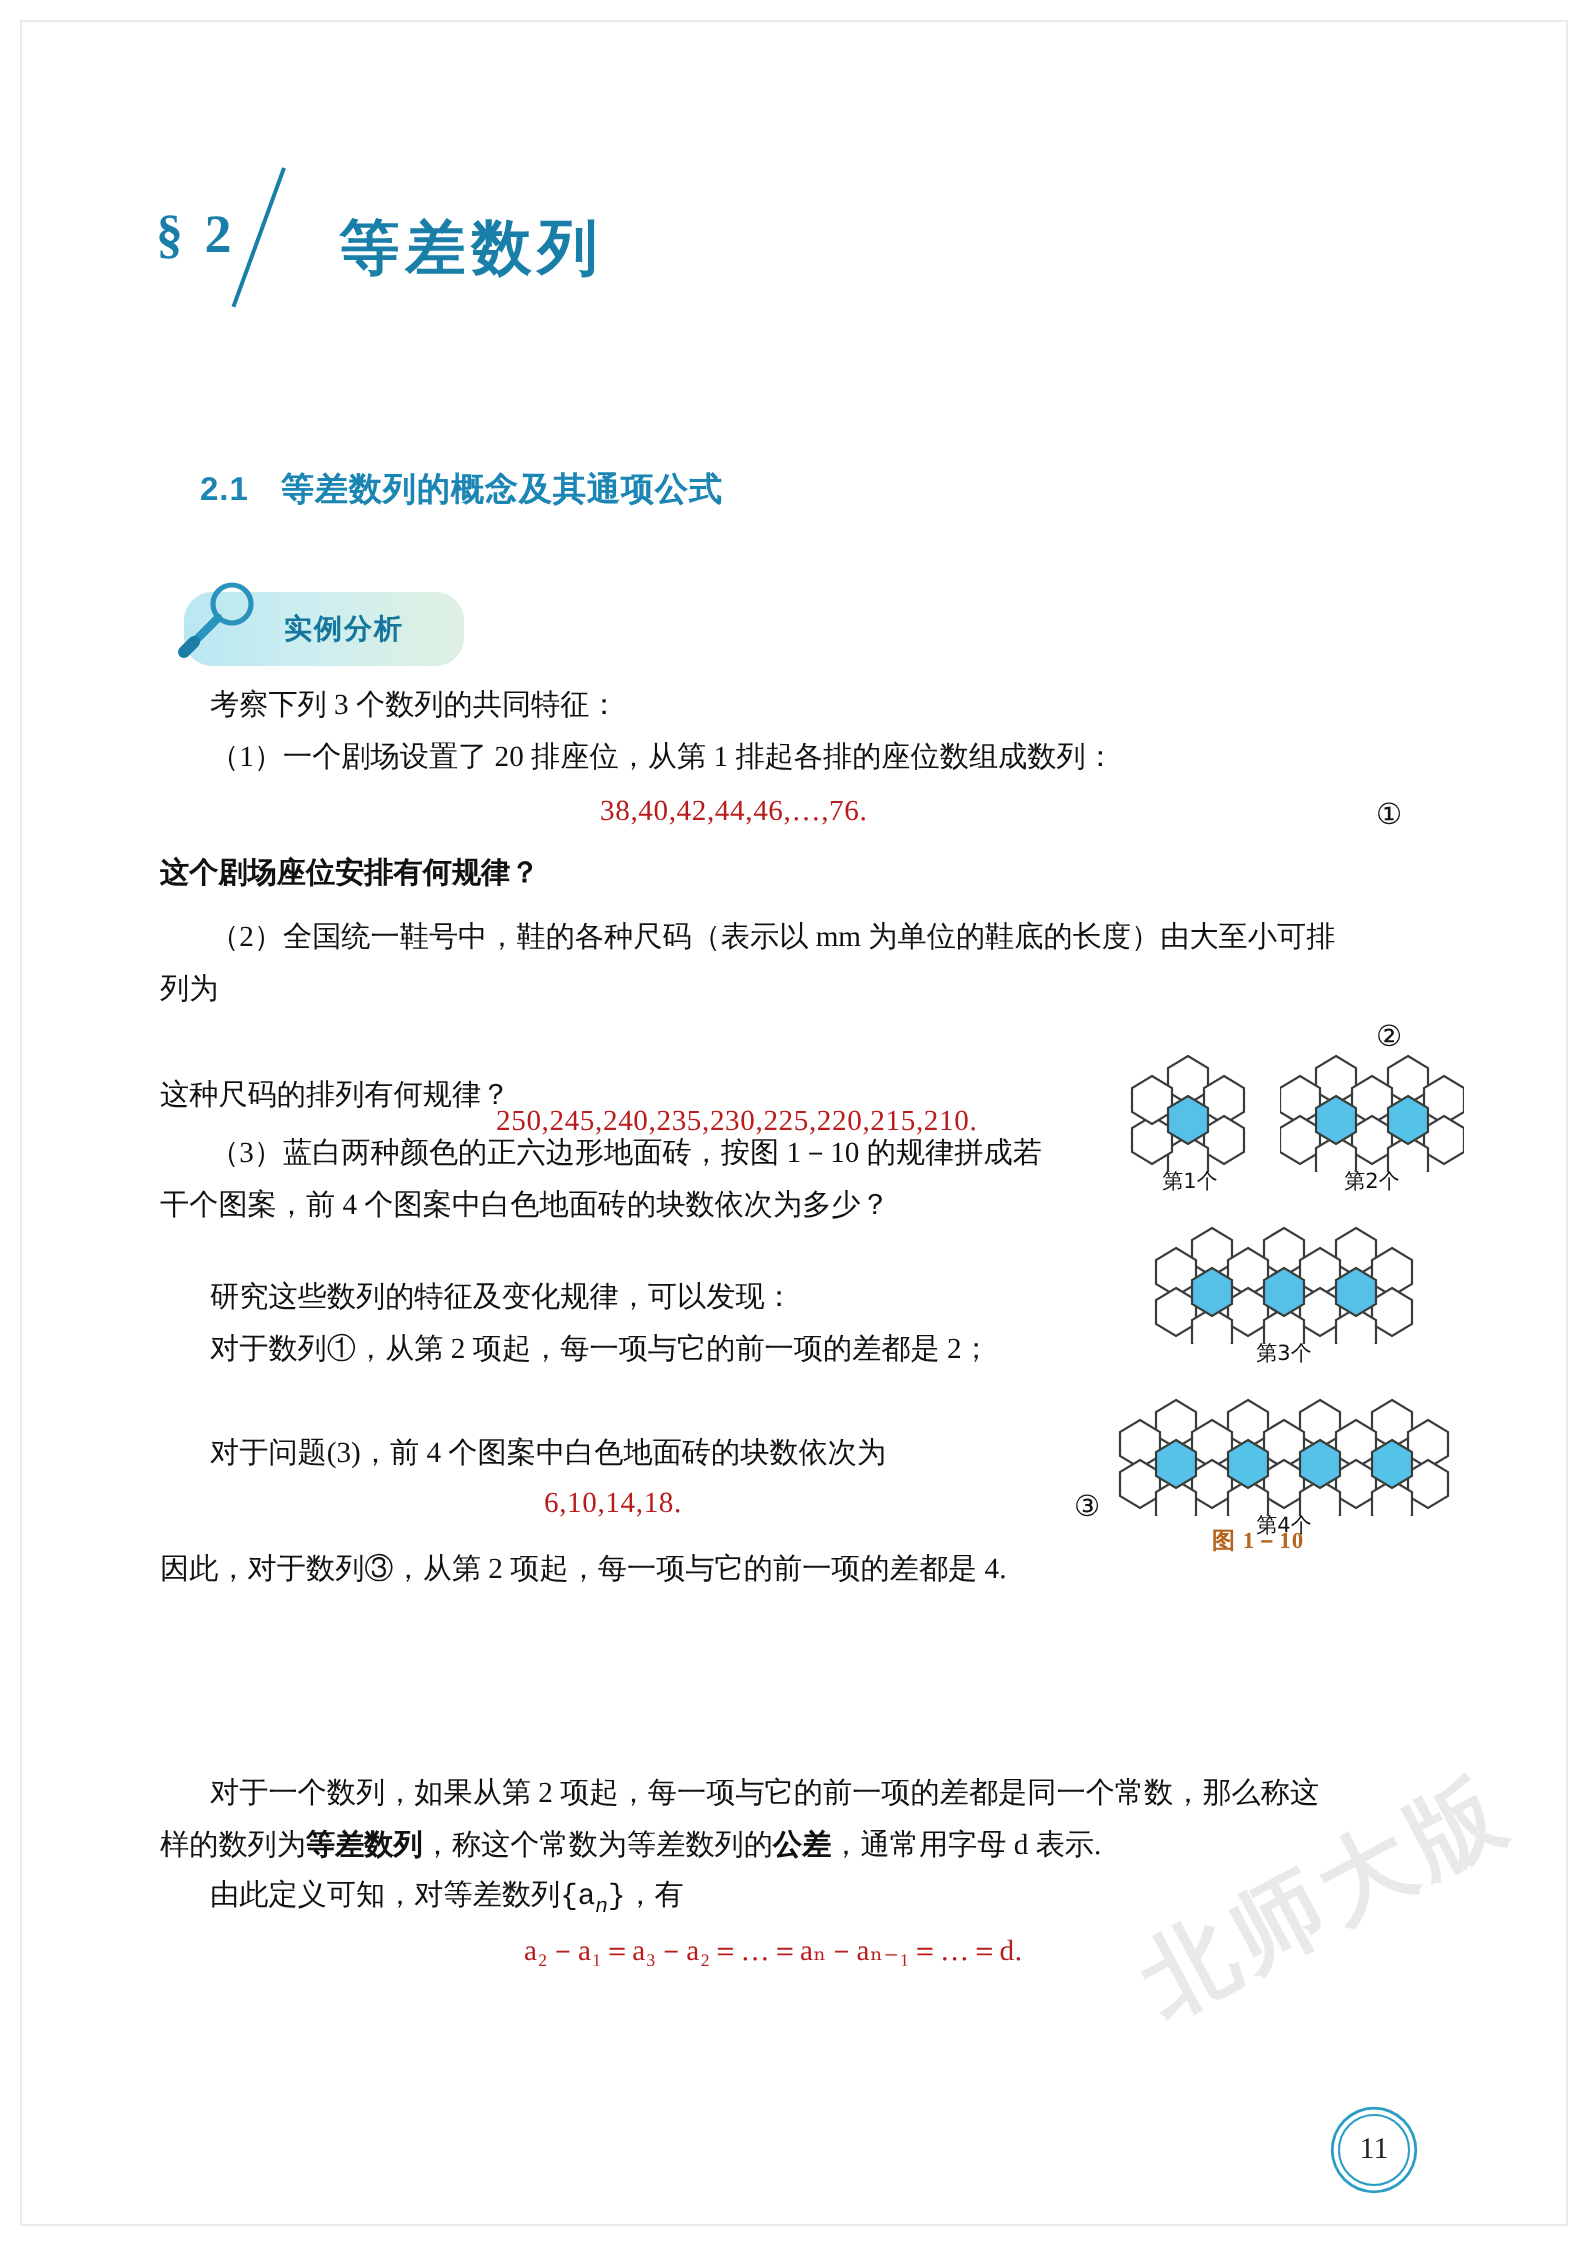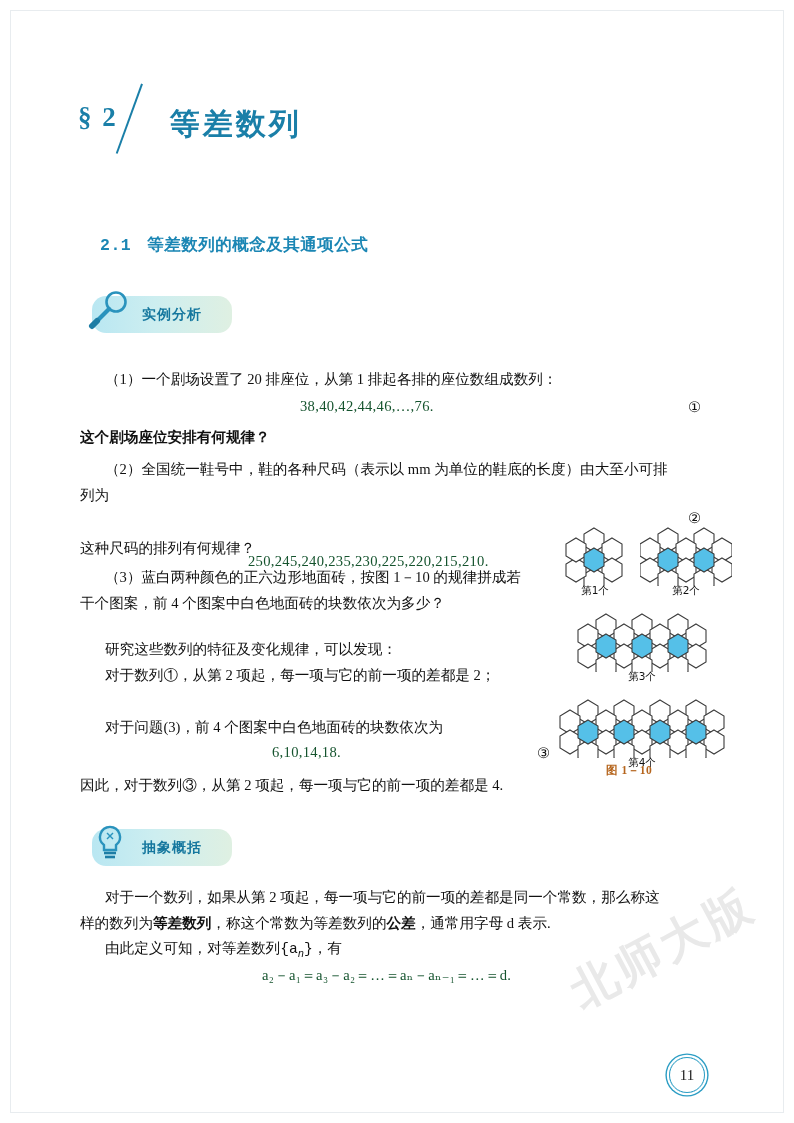--- a/index.html
+++ b/index.html
@@ -74,21 +74,21 @@
     position: absolute;
     left: 100px;
     top: 234px;
     font-family: "DejaVu Sans", "Liberation Sans", sans-serif;
     font-size: 16.5px;
     font-weight: bold;
     color: #1b86b4;
     letter-spacing: 0.5px;
     white-space: nowrap;
   }
-  .section-num { margin-right: 16px; font-family: Liberation Mono, monospace; }
+  .section-num { margin-right: 16px; font-family: Liberation Sans, sans-serif; }
 
   
   .badge {
     position: absolute;
     height: 37px;
     width: 140px;
     border-radius: 14px;
     background: linear-gradient(90deg, #b9e7f2 0%, #cdeef0 45%, #dff0e2 100%);
     display: flex;
     align-items: center;
@@ -118,21 +118,21 @@
     font-size: 14.6px;
     line-height: 26px;
     color: #111;
     white-space: pre;
   }
   .centered-formula {
     position: absolute;
     font-family: "Liberation Serif", "DejaVu Serif", serif;
     font-size: 14.6px;
     letter-spacing: 0.3px;
-    color: #14532d;
+    color: #b91c1c;
     white-space: pre;
   }
   .marginmark {
     position: absolute;
     font-family: "Liberation Serif", serif;
     font-size: 14.6px;
     color: #111;
   }
 
   b.kw { font-weight: bold; }
@@ -218,20 +218,21 @@
 
   <div class="badge" id="badge-example">
     <svg class="badge-icon" viewBox="0 0 50 42">
       <circle cx="30" cy="14" r="9.5" fill="none" stroke="#2a93bd" stroke-width="2.6"></circle>
       <line x1="23" y1="21" x2="9" y2="35" stroke="#2a93bd" stroke-width="4.2" stroke-linecap="round"></line>
       <line x1="11" y1="33" x2="6" y2="38" stroke="#1d7da5" stroke-width="6" stroke-linecap="round"></line>
     </svg>
     <span class="badge-label">实例分析</span>
   </div>
 
+  <div class="para" style="left:105px; top:340px;">考察下列 3 个数列的共同特征：</div>
   <div class="para" style="left:105px; top:366px;">（1）一个剧场设置了 20 排座位，从第 1 排起各排的座位数组成数列：</div>
   <div class="centered-formula" style="left:300px; top:398px;">38,40,42,44,46,…,76.</div>
   <div class="marginmark" style="left:688px; top:398px;">①</div>
   <div class="para" style="left:80px; top:424px;font-weight:bold;">这个剧场座位安排有何规律？</div>
 
   <div class="para" style="left:105px; top:456px;">（2）全国统一鞋号中，鞋的各种尺码（表示以 mm 为单位的鞋底的长度）由大至小可排</div>
   <div class="para" style="left:80px; top:482px;">列为</div>
   <div class="centered-formula" style="left:248px; top:509px;margin-top:44px;">250,245,240,235,230,225,220,215,210.</div>
   <div class="marginmark" style="left:688px; top:509px;">②</div>
   <div class="para" style="left:80px; top:535px;">这种尺码的排列有何规律？</div>
@@ -326,30 +327,20 @@
       <polygon points="46,24 56,30 56,42 46,48 36,42 36,30" fill="#55c0e8" stroke="#3b3b3b" stroke-width="1.1"></polygon>
       <polygon points="82,24 92,30 92,42 82,48 72,42 72,30" fill="#55c0e8" stroke="#3b3b3b" stroke-width="1.1"></polygon>
       <polygon points="118,24 128,30 128,42 118,48 108,42 108,30" fill="#55c0e8" stroke="#3b3b3b" stroke-width="1.1"></polygon>
       <polygon points="154,24 164,30 164,42 154,48 144,42 144,30" fill="#55c0e8" stroke="#3b3b3b" stroke-width="1.1"></polygon>
     </svg>
     <div class="fig-caption" style="left:66px; top:232px; width:72px;">第4个</div>
   </div>
 
   <div id="fig-label">图 1－10</div>
 
-  <div class="badge" id="badge-abstract">
-    <svg class="badge-icon" viewBox="0 0 50 42">
-      <path d="M24 6 a10 10 0 0 1 6 18 l0 5 l-12 0 l0 -5 a10 10 0 0 1 6 -18 z" fill="none" stroke="#2a93bd" stroke-width="2.4"></path>
-      <line x1="18" y1="32" x2="30" y2="32" stroke="#1d7da5" stroke-width="2.6"></line>
-      <line x1="19" y1="36" x2="29" y2="36" stroke="#1d7da5" stroke-width="2.6"></line>
-      <line x1="21" y1="12" x2="27" y2="18" stroke="#2a93bd" stroke-width="1.4"></line>
-      <line x1="27" y1="12" x2="21" y2="18" stroke="#2a93bd" stroke-width="1.4"></line>
-    </svg>
-    <span class="badge-label">抽象概括</span>
-  </div>
 
   <div class="para" style="left:105px; top:884px;">对于一个数列，如果从第 2 项起，每一项与它的前一项的差都是同一个常数，那么称这</div>
   <div class="para" style="left:80px; top:910px;"><span>样的数列为</span><b class="kw">等差数列</b><span>，称这个常数为等差数列的</span><b class="kw">公差</b><span>，通常用字母 d 表示.</span></div>
 
   <div class="para" style="left:105px; top:936px;font-family:Liberation Mono, monospace;"><span>由此定义可知，对等差数列{a</span><span class="sub">n</span><span>}，有</span></div>
 
   <div class="centered-formula" style="left:262px; top:966px;">a₂－a₁＝a₃－a₂＝…＝aₙ－aₙ₋₁＝…＝d.</div>
 
 
   <div id="watermark">北师大版</div>

